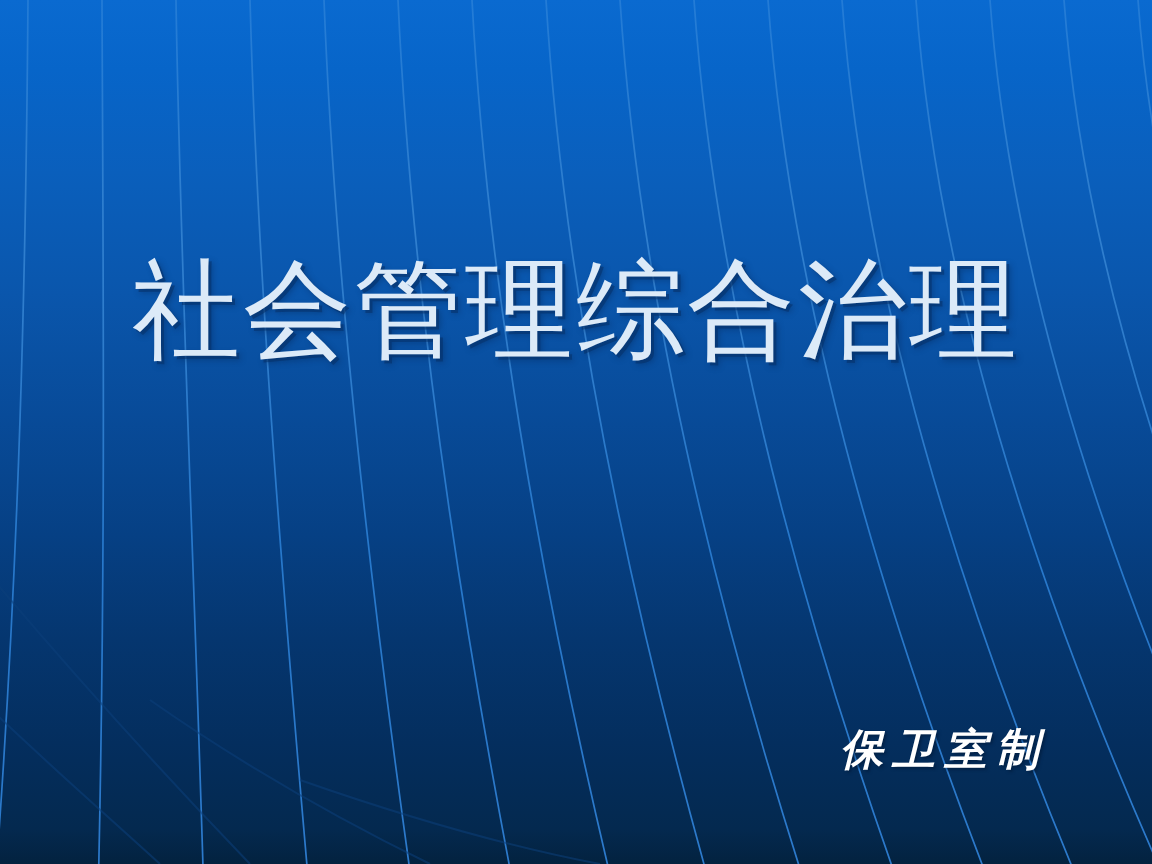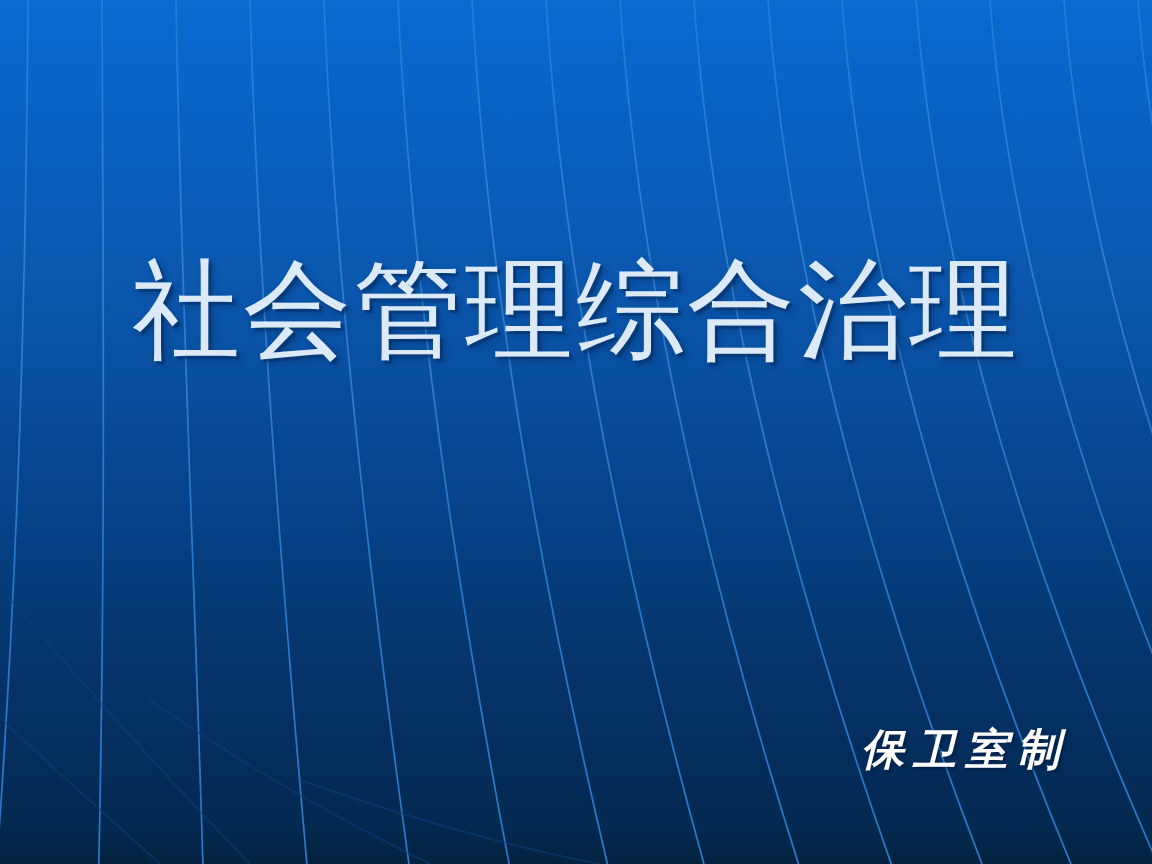--- a/index.html
+++ b/index.html
@@ -62,21 +62,21 @@
     text-shadow: 3px 3px 0 rgba(6, 46, 100, 0.50),
                  4px 4px 6px rgba(3, 30, 70, 0.35);
     white-space: nowrap;
   }
 
   .byline {
     position: absolute;
     left: 0;
     right: 0;
     top: 722px;
-    padding-right: 83px;
+    padding-right: 104px;
     text-align: right;
     color: #ffffff;
     font-size: 43px;
     line-height: 54px;
     font-weight: bold;
     font-style: italic;
     letter-spacing: 9px;
     font-family: "DejaVu Serif", "Liberation Serif", serif;
     text-shadow: 2px 2px 3px rgba(2, 24, 52, 0.55);
     white-space: nowrap;

